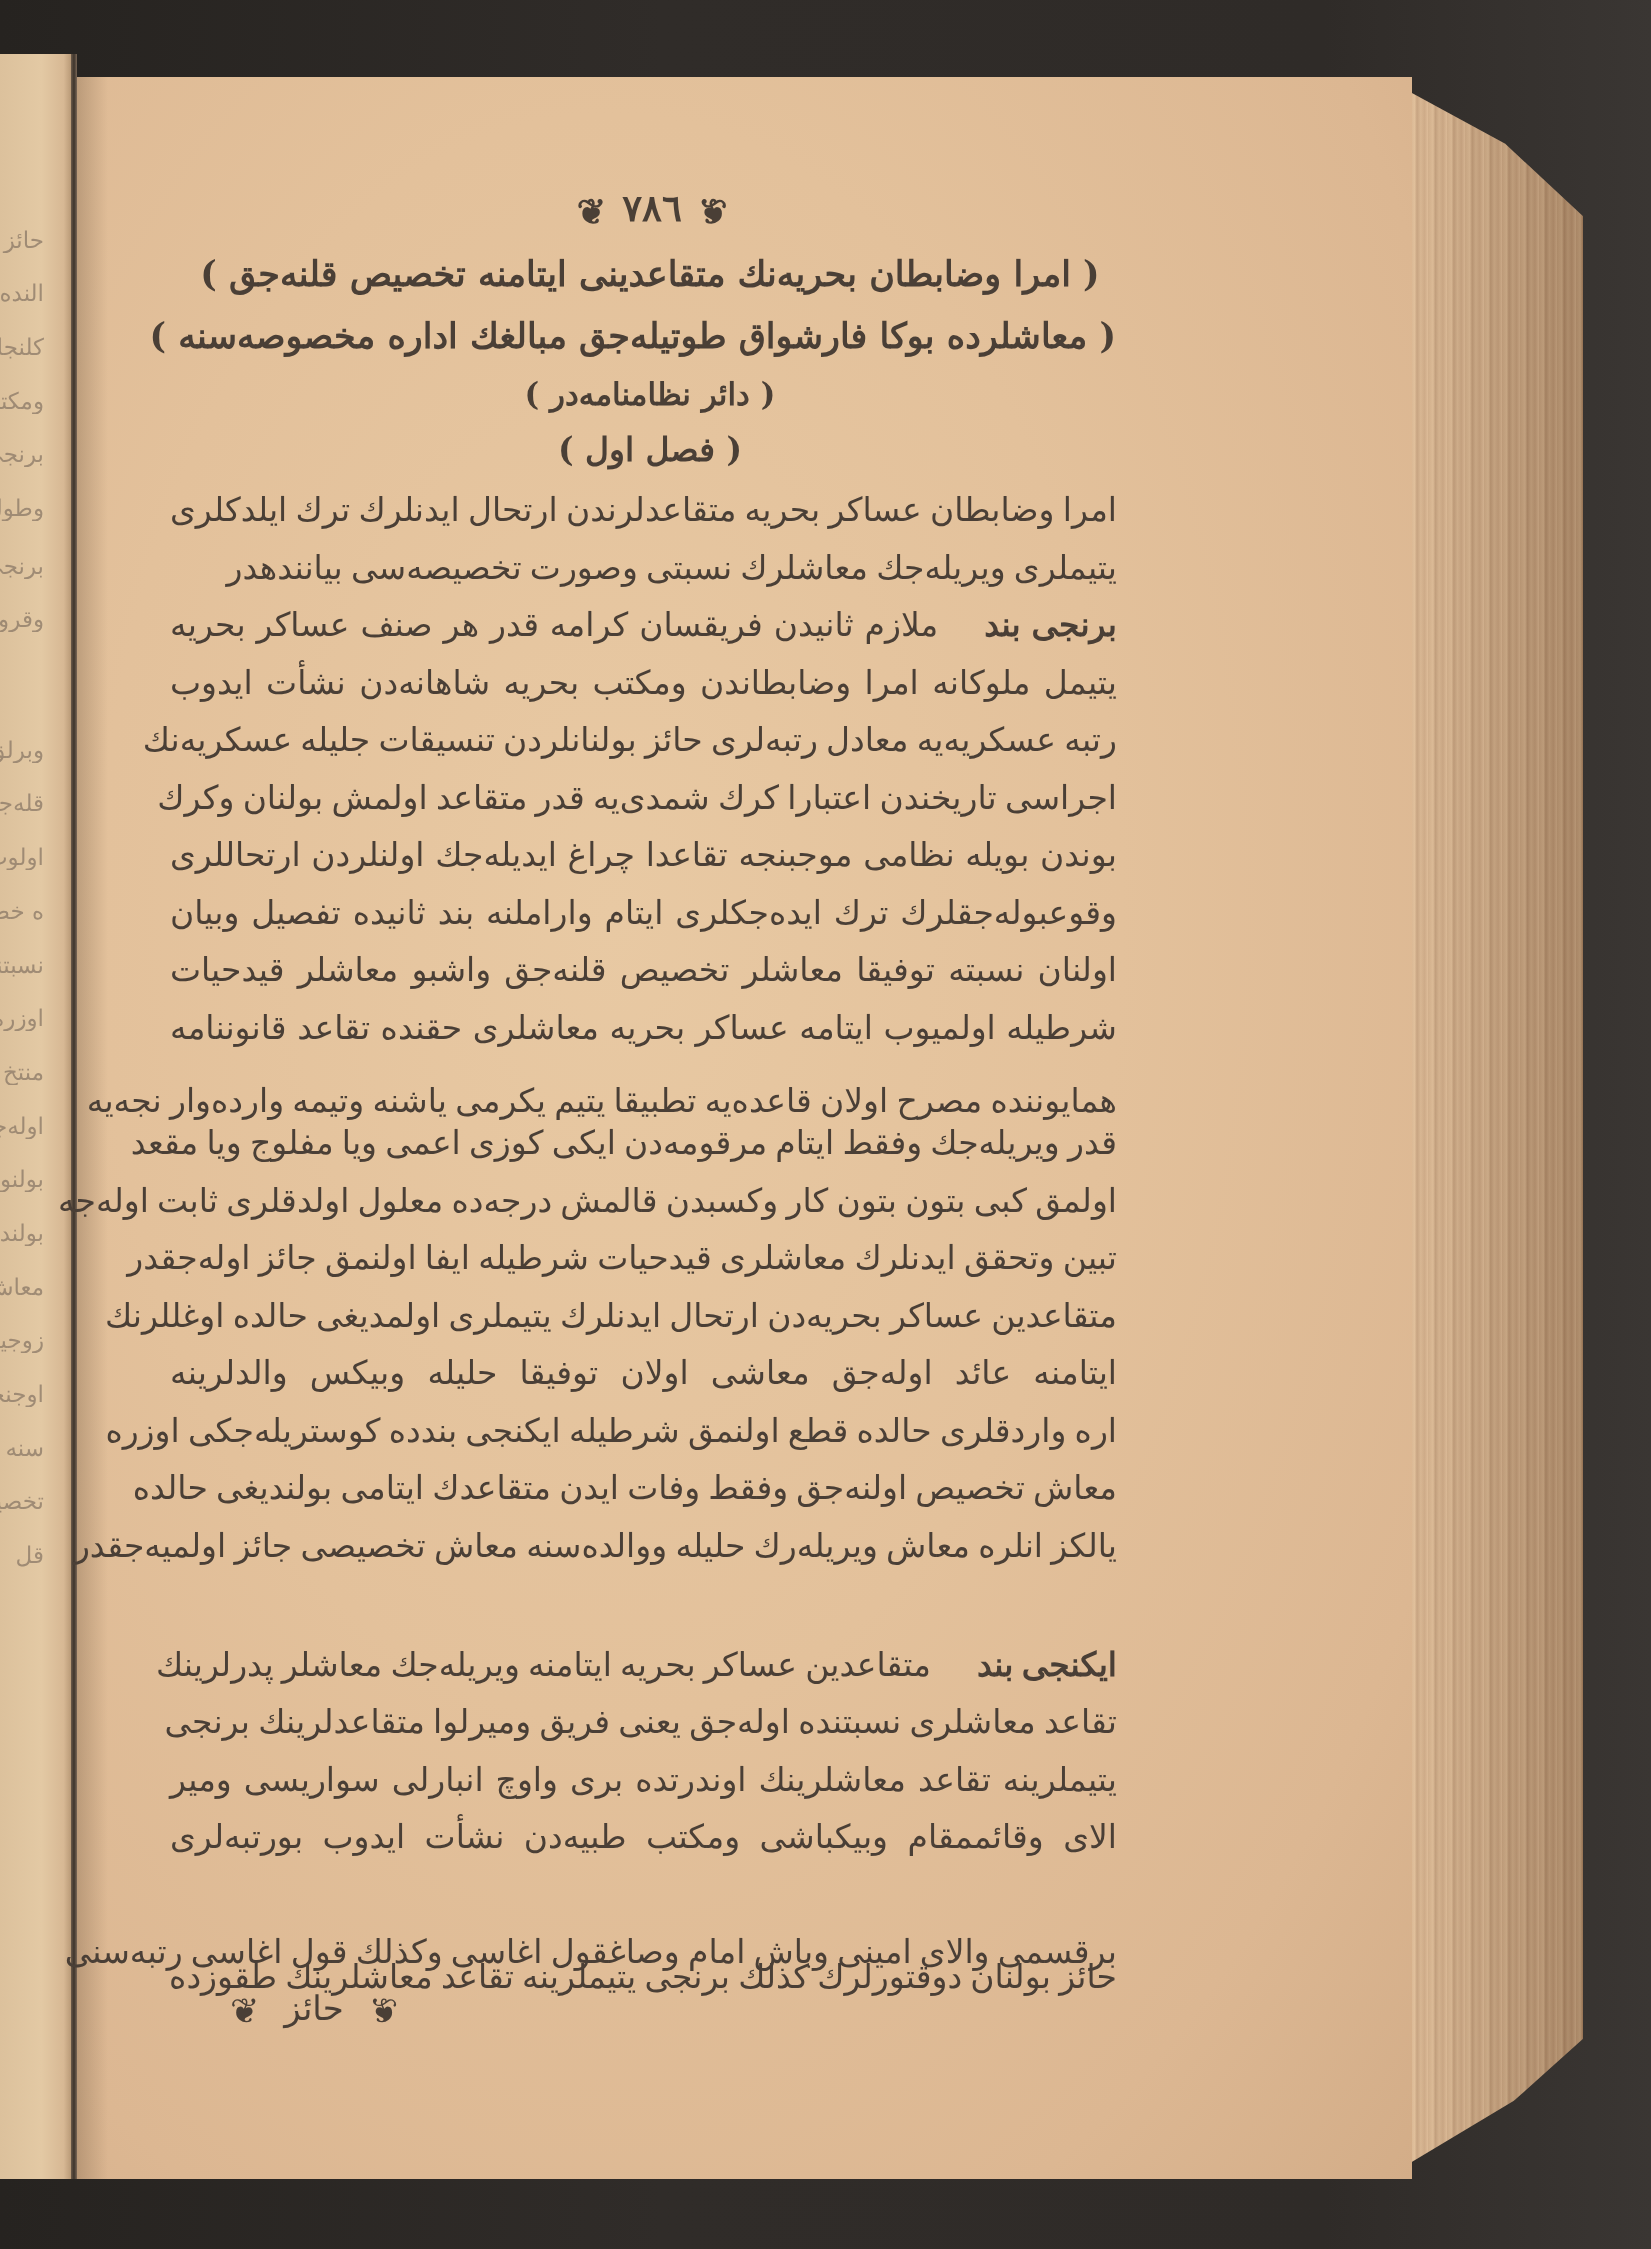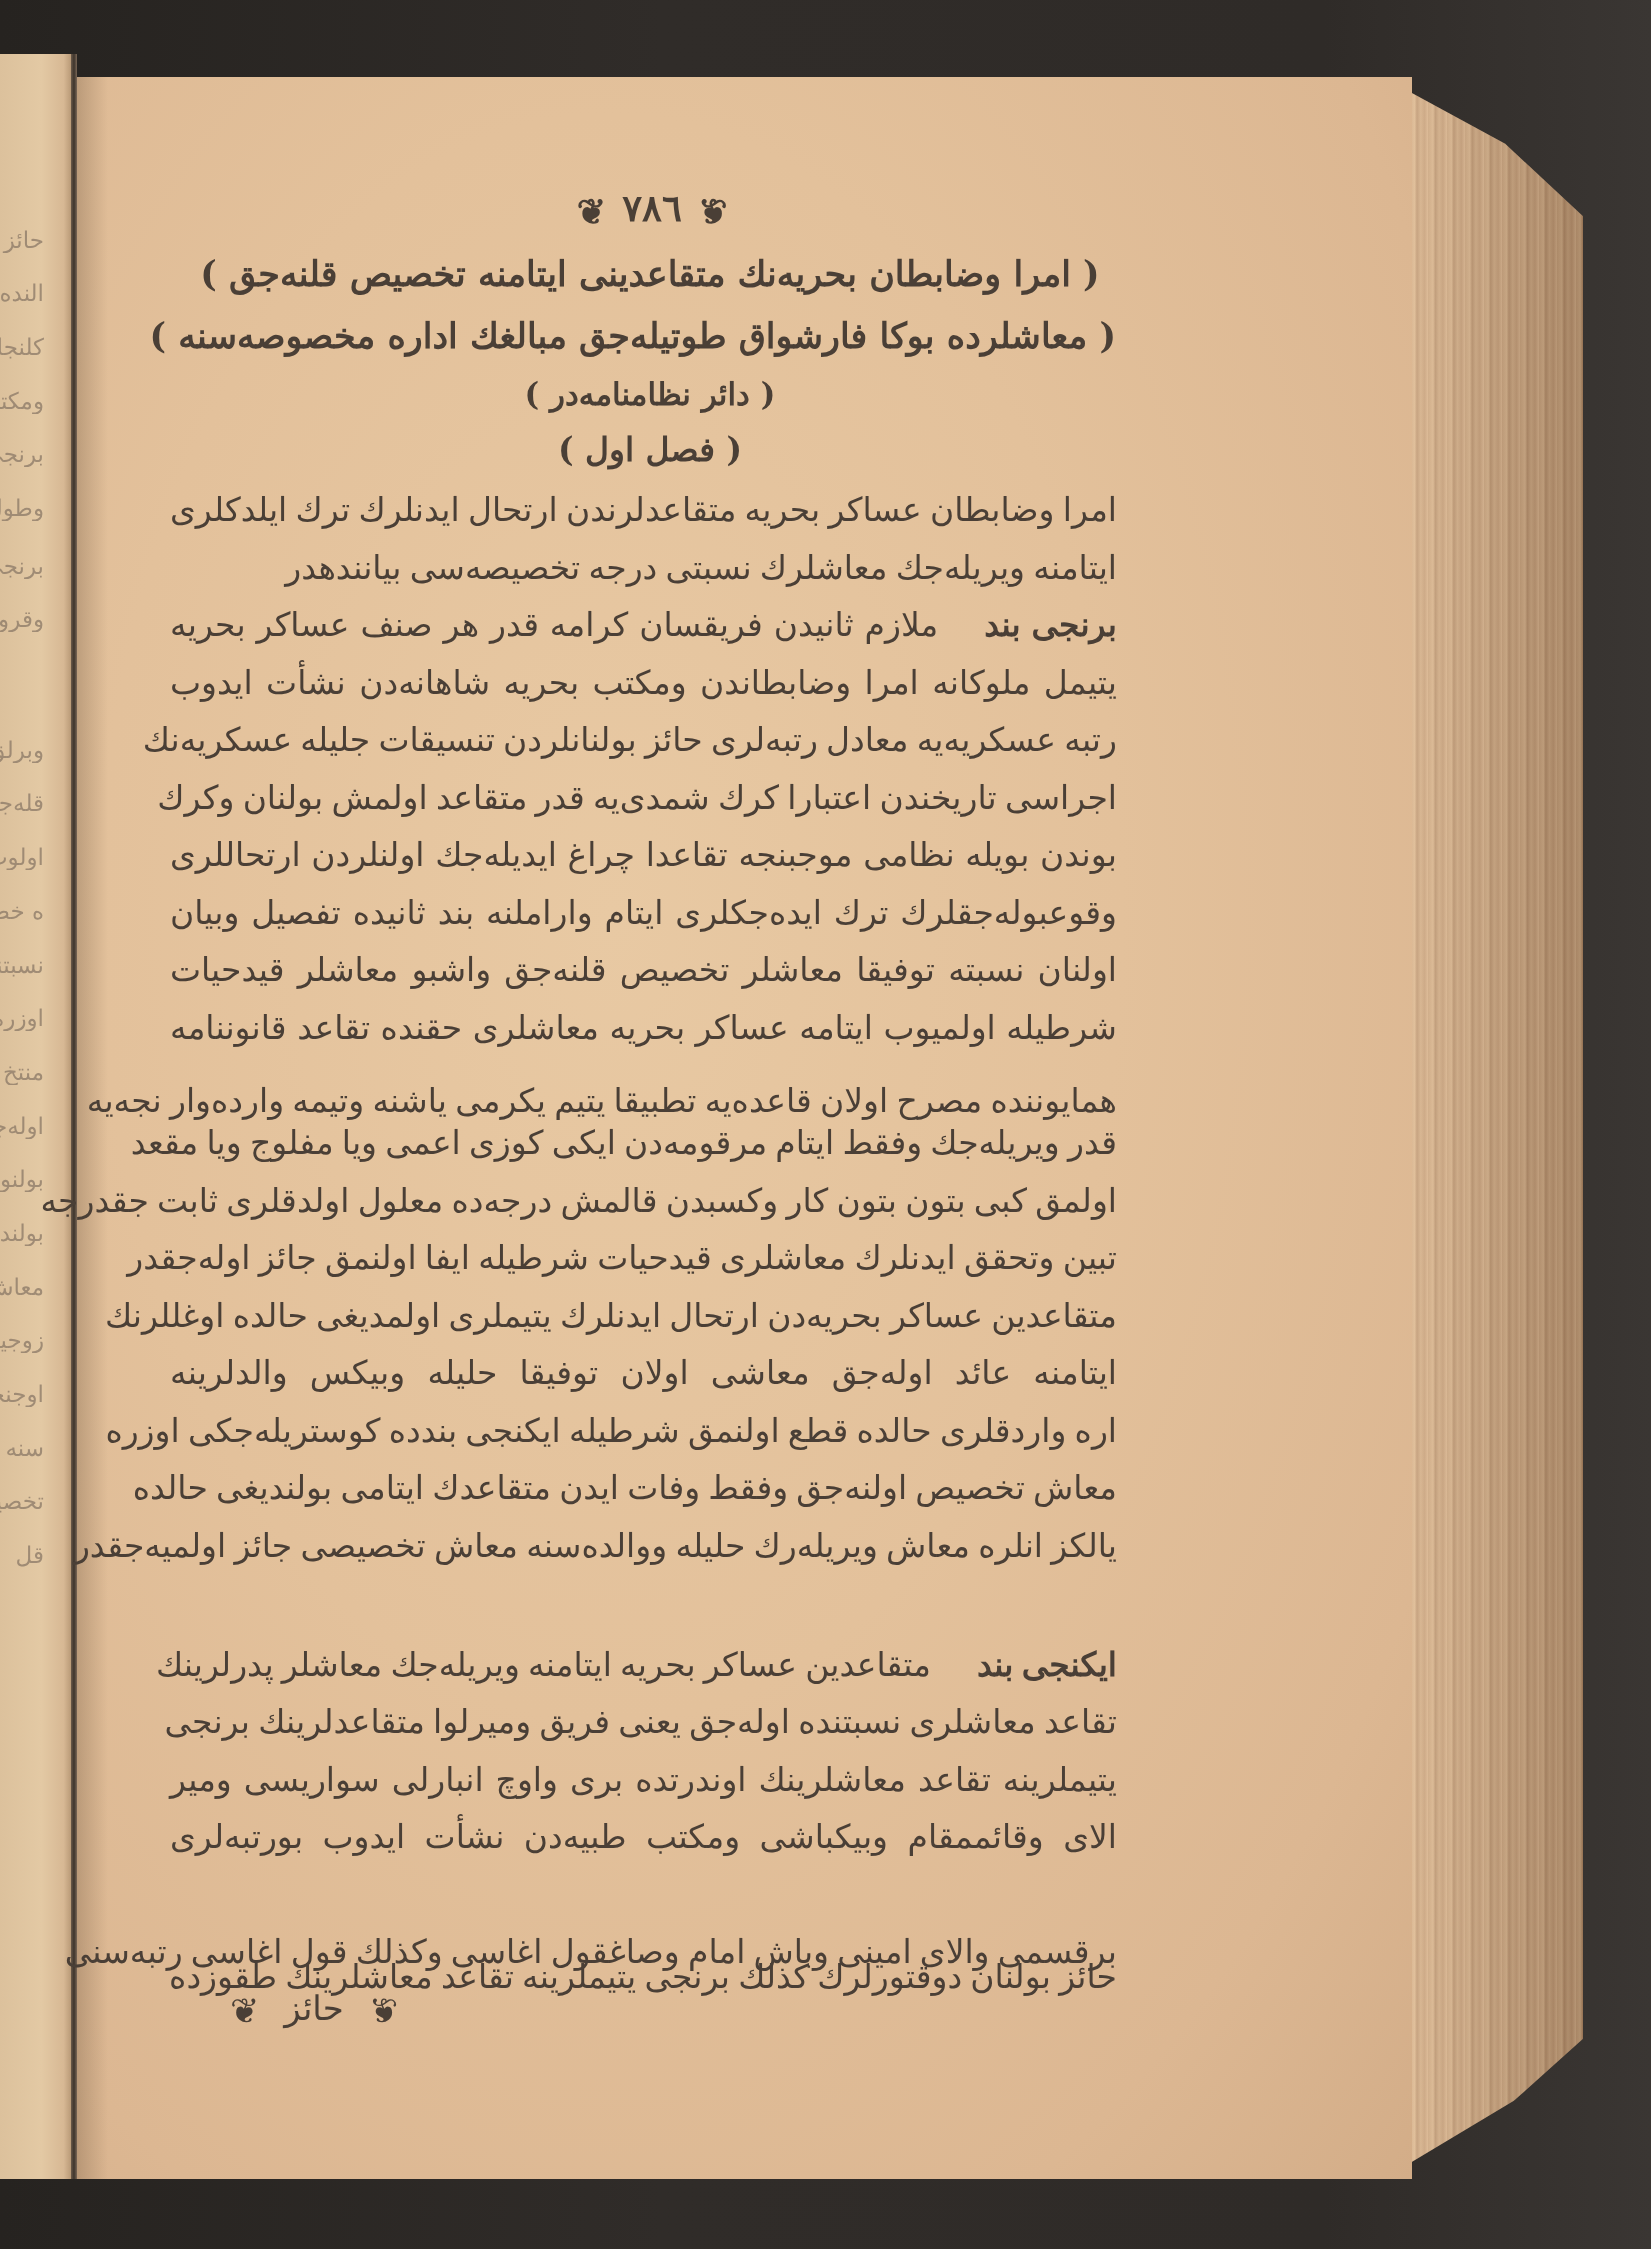--- a/index.html
+++ b/index.html
@@ -115,35 +115,35 @@
   <span>٧٨٦</span>
   <span class="ornament flip">❦</span>
 </div>
 
 <div class="text title-line" style="top:253px">( امرا وضابطان بحریه‌نك متقاعدینی ایتامنه تخصیص قلنه‌جق )</div>
 <div class="text title-line" style="top:315px">( معاشلرده بوكا فارشواق طوتیله‌جق مبالغك اداره مخصوصه‌سنه )</div>
 <div class="text title-line" style="top:376px; font-size:31px;">( دائر نظامنامه‌در )</div>
 <div class="text title-line" style="top:430px; font-size:33px;">( فصل اول )</div>
 
 <div class="text body-line" style="top:487px">امرا وضابطان عساكر بحریه متقاعدلرندن ارتحال ایدنلرك ترك ایلدكلری</div>
-<div class="text body-line short" style="top:545px">ایتامنه ویریله‌جك معاشلرك نسبتی درجه تخصیصه‌سی بیانندهدر</div>
+<div class="text body-line short" style="top:545px">یتیملری ویریله‌جك معاشلرك نسبتی وصورت تخصیصه‌سی بیانندهدر</div>
 
 <div class="text body-line" style="top:602px">
   <span class="label">برنجی بند</span><span>ملازم ثانیدن فریقسان كرامه قدر هر صنف عساكر بحریه</span>
 </div>
 <div class="text body-line" style="top:660px">یتیمل ملوكانه امرا وضابطاندن ومكتب بحریه شاهانه‌دن نشأت ایدوب</div>
 <div class="text body-line" style="top:717px">رتبه عسكریه‌یه معادل رتبه‌لری حائز بولنانلردن تنسیقات جلیله عسكریه‌نك</div>
 <div class="text body-line" style="top:775px">اجراسی تاریخندن اعتبارا كرك شمدی‌یه قدر متقاعد اولمش بولنان وكرك</div>
 <div class="text body-line" style="top:832px">بوندن بویله نظامی موجبنجه تقاعدا چراغ ایدیله‌جك اولنلردن ارتحاللری</div>
 <div class="text body-line" style="top:890px">وقوعبوله‌جقلرك ترك ایده‌جكلری ایتام واراملنه بند ثانیده تفصیل وبیان</div>
 <div class="text body-line" style="top:947px">اولنان نسبته توفیقا معاشلر تخصیص قلنه‌جق واشبو معاشلر قیدحیات</div>
 <div class="text body-line" style="top:1005px">شرطیله اولمیوب ایتامه عساكر بحریه معاشلری حقنده تقاعد قانوننامه</div>
 <div class="text body-line" style="top:1078px">همایوننده مصرح اولان قاعده‌یه تطبیقا یتیم یكرمی یاشنه وتیمه وارده‌وار نجه‌یه</div>
 <div class="text body-line" style="top:1120px">قدر ویریله‌جك وفقط ایتام مرقومه‌دن ایكی كوزی اعمی ویا مفلوج ویا مقعد</div>
-<div class="text body-line" style="top:1178px">اولمق كبی بتون بتون كار وكسبدن قالمش درجه‌ده معلول اولدقلری ثابت جقدر‌جه</div>
+<div class="text body-line" style="top:1178px">اولمق كبی بتون بتون كار وكسبدن قالمش درجه‌ده معلول اولدقلری ثابت اوله‌جه</div>
 <div class="text body-line" style="top:1235px">تبین وتحقق ایدنلرك معاشلری قیدحیات شرطیله ایفا اولنمق جائز اوله‌جقدر</div>
 <div class="text body-line" style="top:1293px">متقاعدین عساكر بحریه‌دن ارتحال ایدنلرك یتیملری اولمدیغی حالده اوغللرنك</div>
 <div class="text body-line" style="top:1350px">ایتامنه عائد اوله‌جق معاشی اولان توفیقا حلیله وبیكس والدلرینه</div>
 <div class="text body-line" style="top:1408px">اره واردقلری حالده قطع اولنمق شرطیله ایكنجی بندده كوستریله‌جكی اوزره</div>
 <div class="text body-line" style="top:1465px">معاش تخصیص اولنه‌جق وفقط وفات ایدن متقاعدك ایتامی بولندیغی حالده</div>
 <div class="text body-line" style="top:1523px">یالكز انلره معاش ویریله‌رك حلیله ووالده‌سنه معاش تخصیصی جائز اولمیه‌جقدر</div>
 
 <div class="text body-line" style="top:1642px">
   <span class="label">ایكنجی بند</span><span>متقاعدین عساكر بحریه ایتامنه ویریله‌جك معاشلر پدرلرینك</span>
 </div>

